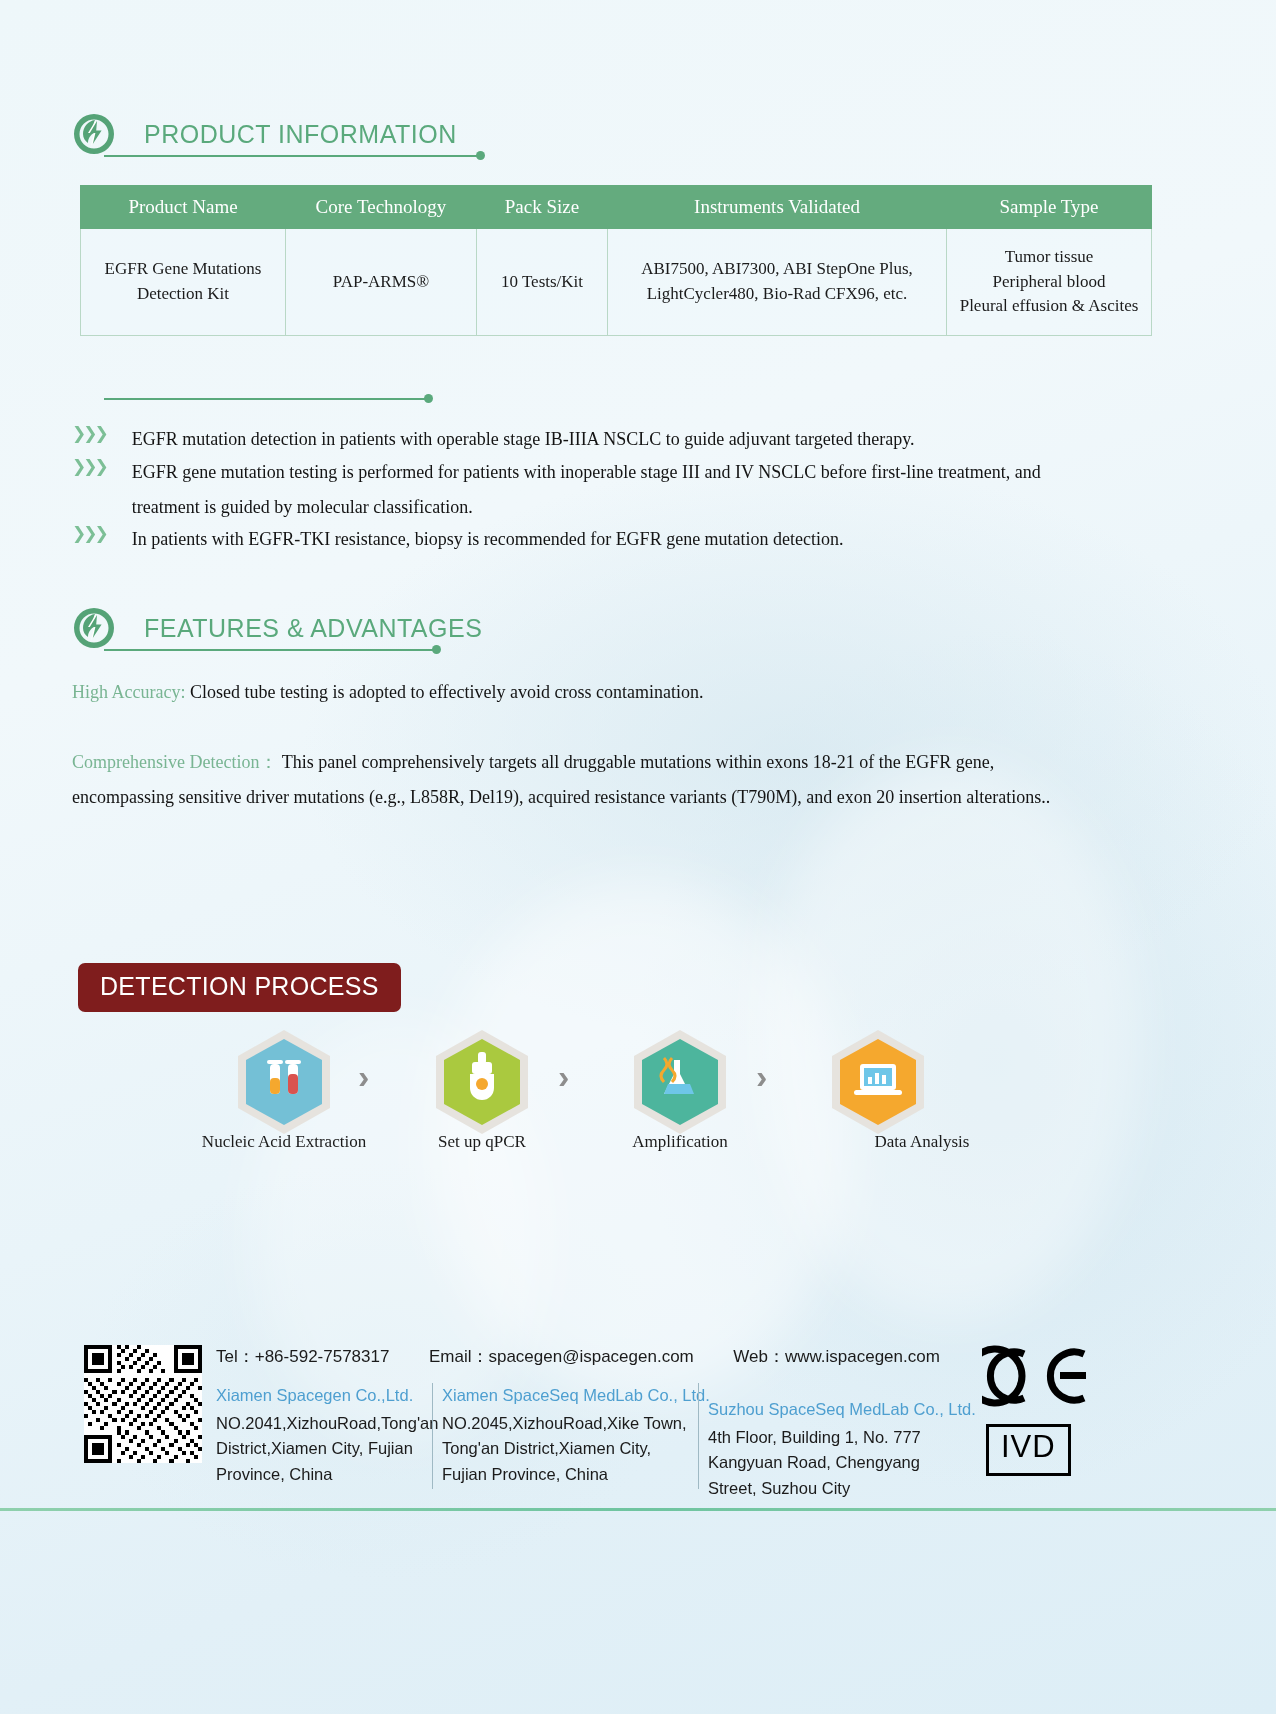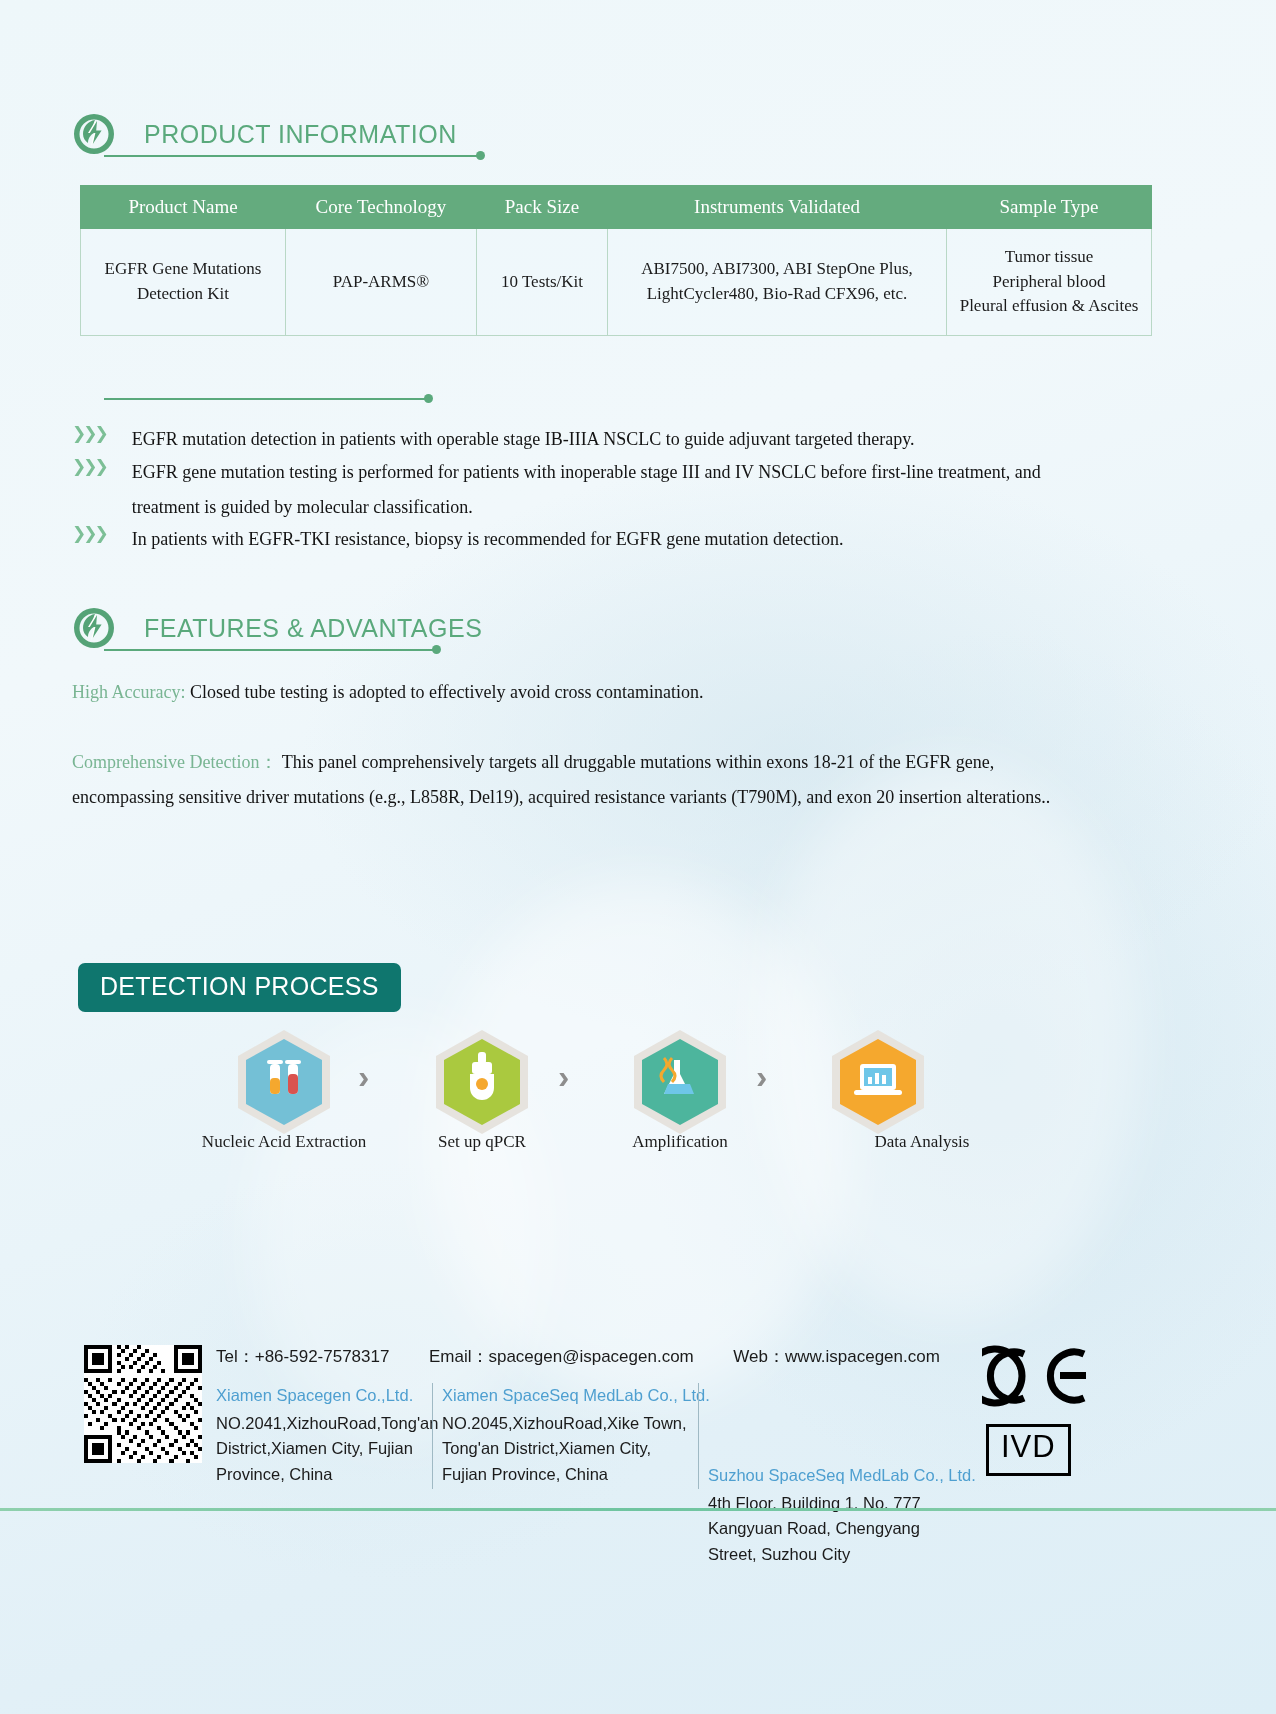--- a/index.html
+++ b/index.html
@@ -46,21 +46,21 @@
   .bullet{position:absolute;display:flex;align-items:flex-start;}
   .chev{color:#7cbf96;font-size:17px;line-height:1;margin-top:3px;letter-spacing:-3px;flex:0 0 auto;}
   .btext{font-size:18px;color:#141414;line-height:1.95;margin-left:26px;}
 
   
   .feat-line{position:absolute;font-size:18px;color:#141414;line-height:1.95;}
   .feat-key{color:#79b593;}
 
   
   .dp-banner{
-    position:absolute;background:#0f766e;color:#fff;border-radius:7px;
+    position:absolute;background:#7f1d1d;color:#fff;border-radius:7px;
     font-family:"Liberation Sans",sans-serif;font-size:25px;
     padding:9px 22px 11px 22px;letter-spacing:.3px;
   }
   .hexwrap{position:absolute;width:100px;height:108px;}
   .hexlabel{position:absolute;text-align:center;font-size:17px;color:#1b1b1b;}
   .arrow{position:absolute;font-family:"Liberation Sans",sans-serif;
          font-size:34px;color:#8d8d8d;font-weight:bold;}
 
   
   .qr{position:absolute;width:118px;height:118px;}
@@ -444,21 +444,21 @@
   <div class="vdiv" style="left:432px;top:1383px;height:106px;"></div>
 
   <div class="addr-col" style="left:442px;top:1383px;width:252px;">
     <div class="addr-title">Xiamen SpaceSeq MedLab Co., Ltd.</div>
     <div>NO.2045,XizhouRoad,Xike Town,</div>
     <div>Tong'an District,Xiamen City,</div>
     <div>Fujian Province, China</div>
   </div>
   <div class="vdiv" style="left:698px;top:1383px;height:106px;"></div>
 
-  <div class="addr-col" style="left:708px;top:1463px;width:262px;">
+  <div class="addr-col" style="left:708px;top:1397px;width:262px;">
     <div class="addr-title">Suzhou SpaceSeq MedLab Co., Ltd.</div>
     <div>4th Floor, Building 1, No. 777</div>
     <div>Kangyuan Road, Chengyang</div>
     <div>Street, Suzhou City</div>
   </div>
 
   <div class="ce" style="left:982px;top:1345px;">
     <svg width="110" height="62" viewBox="0 0 110 62">
       <path d="M40 31a27 27 0 1 0 0 0.001M42 9a24 24 0 1 0 0 44" stroke="#000" stroke-width="7" fill="none"></path>
       <path d="M102 9a24 24 0 1 0 0 44" stroke="#000" stroke-width="7" fill="none"></path>

